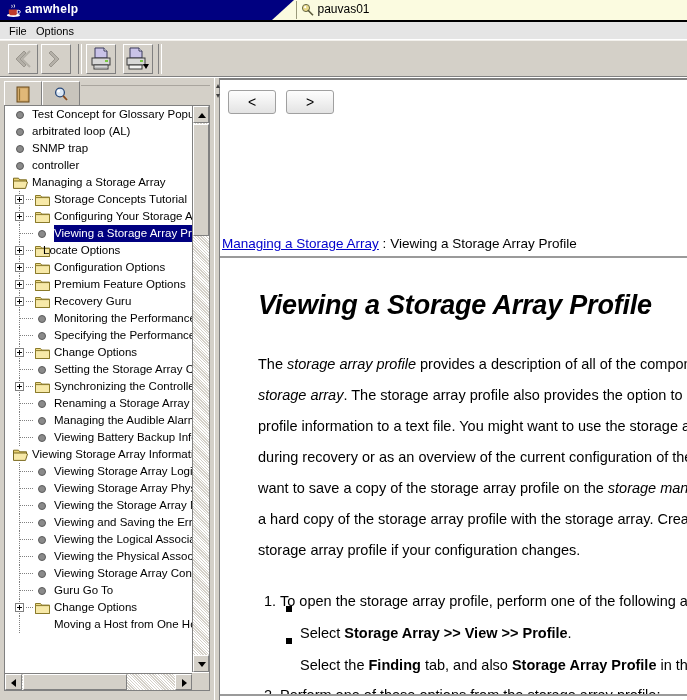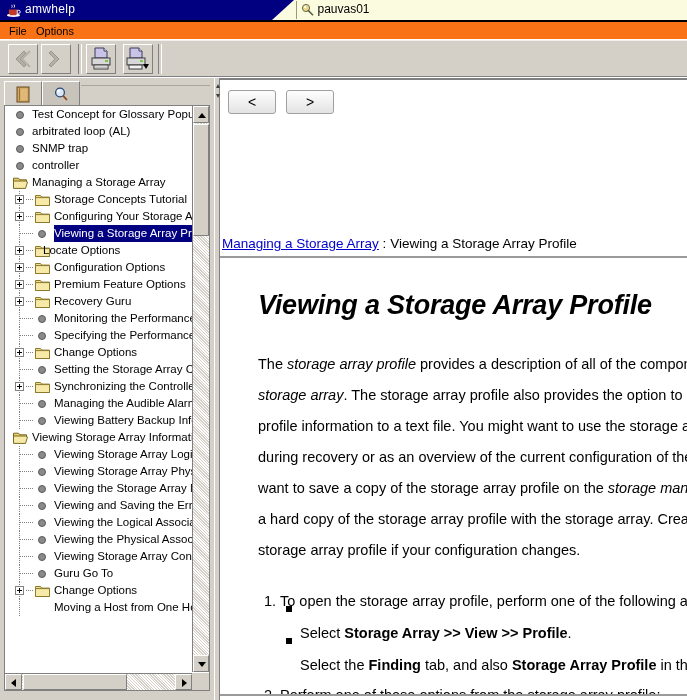--- a/index.html
+++ b/index.html
@@ -25,42 +25,42 @@
   .titlebar-wedge {
     position: absolute; top: 0; left: 272px; width: 0; height: 0;
     border-top: 20px solid #000080;
     border-right: 22px solid transparent;
   }
   .title-java-icon {
     position: absolute; left: 6px; top: 3px; width: 15px; height: 15px;
   }
   .title-text {
     position: absolute; left: 25px; top: 2px;
-    color: #ffffff; font-size: 12px; font-weight: normal;
+    color: #ffffff; font-size: 12px; font-weight: bold;
     letter-spacing: .3px;
     text-align: right;
   }
   .tb-sep {
     position: absolute; left: 296px; top: 1px; width: 1px; height: 18px;
     background: #9a9a7a;
   }
   .tb-pen-icon { position: absolute; left: 301px; top: 3px; width: 14px; height: 14px; }
   .tb-right-text {
     position: absolute; left: 0; top: 2px; width: 687px;
     text-align: center; font-size: 12px; color: #000000;
   }
   .titlebar-underline {
     position: absolute; top: 20px; left: 0; width: 687px; height: 2px;
     background: #000000;
   }
 
   
   .menubar {
     position: absolute; top: 22px; left: 0; width: 687px; height: 17px;
-    background: #f97316;
+    background: #e5e5e5;
     border-bottom: 1px solid #ffffff;
   }
   .menu-item {
     position: absolute; top: 2px; font-size: 11px; color: #000000;
     padding: 1px 4px;
   }
   .menu-file { left: 5px; }
   .menu-options { left: 32px; }
 
   
@@ -570,20 +570,26 @@
           </div>
           <div class="tree-row">
             <span class="guide" style="left:14px"></span>
             <span class="expander" style="left:10px"></span>
             <span class="elbow" style="left:21px;width:7px"></span>
             <svg class="ico-folder" style="left:30px" viewBox="0 0 15 13">
               <path d="M0.5 2.5 h5 l1.2 1.6 h7.8 v8.4 h-14 z" fill="#f0dd8a" stroke="#8a7a2a" stroke-width="1"></path>
               <path d="M0.5 4.6 h14 v7.9 h-14 z" fill="#f7e9a8" stroke="#8a7a2a" stroke-width="1"></path>
             </svg>
             <span class="tlabel" style="left:49px">Synchronizing the Controller Clocks</span>
+          </div>
+          <div class="tree-row">
+            <span class="guide" style="left:14px"></span>
+            <span class="elbow" style="left:14px;width:14px"></span>
+            <span class="ico-dot" style="left:33px"></span>
+            <span class="tlabel" style="left:49px">Renaming a Storage Array</span>
           </div>
           <div class="tree-row">
             <span class="guide" style="left:14px"></span>
             <span class="elbow" style="left:14px;width:14px"></span>
             <span class="ico-dot" style="left:33px"></span>
             <span class="tlabel" style="left:49px">Managing the Audible Alarms</span>
           </div>
           <div class="tree-row">
             <span class="guide" style="left:14px"></span>
             <span class="elbow" style="left:14px;width:14px"></span>

